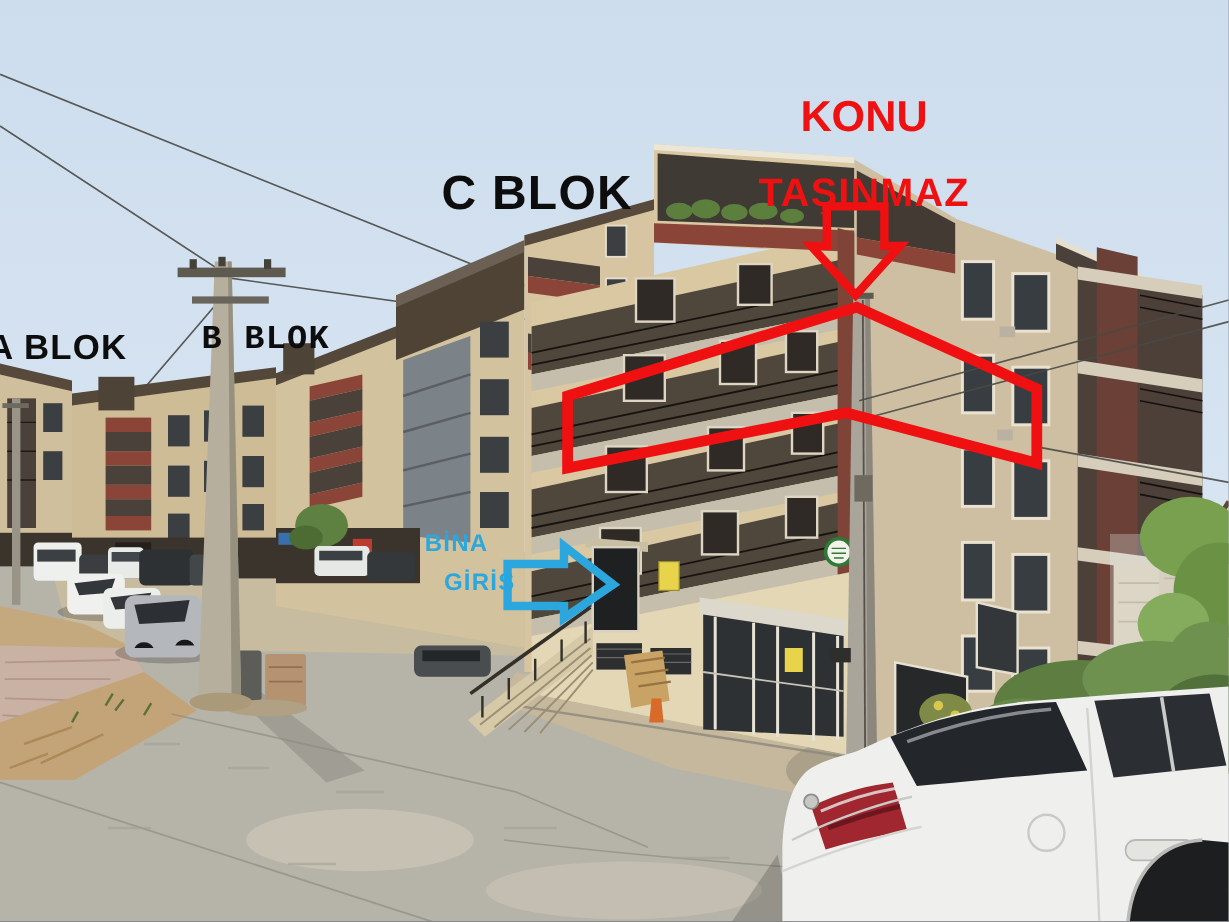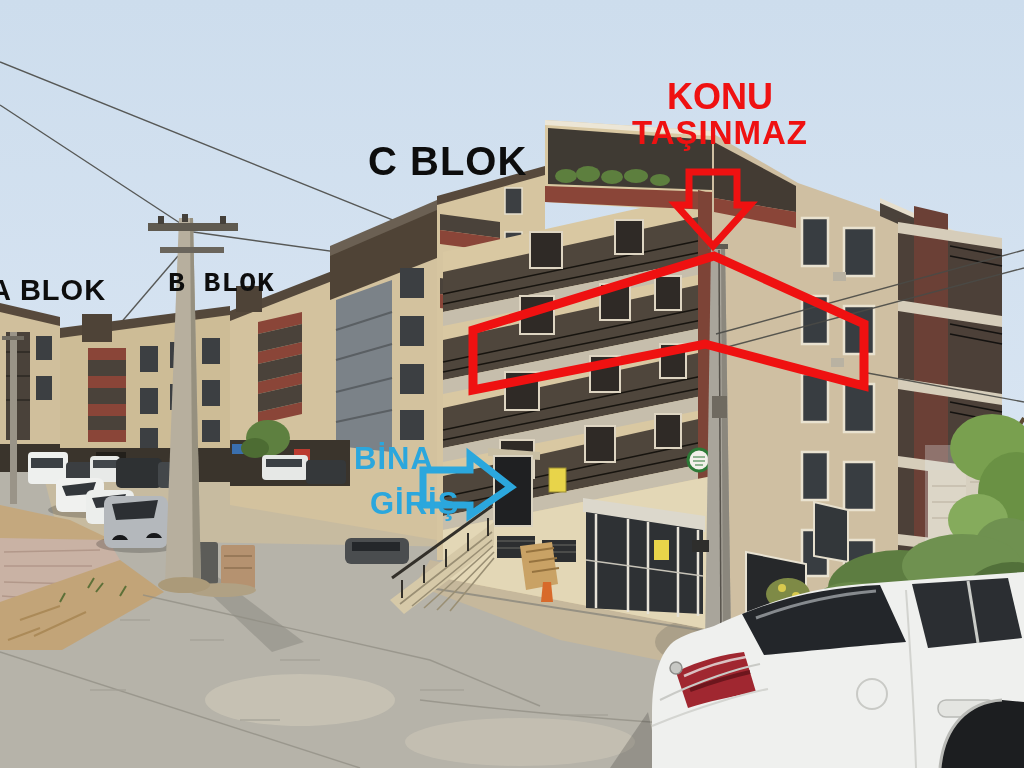--- a/index.html
+++ b/index.html
@@ -17,25 +17,25 @@
     position:relative;width:1024px;height:768px;overflow:hidden;
     font-family:"Liberation Sans",sans-serif;
     background:var(--sky);
   }
   .scene svg{position:absolute;left:0;top:0;}
   .ann{position:absolute;font-weight:700;white-space:nowrap;line-height:1.05;}
   .ann-red{color:var(--annotation-red);text-align:center;}
   .ann-black{color:var(--annotation-black);}
   .ann-cyan{color:var(--annotation-cyan);}
   #konu-label{left:596px;top:78px;width:248px;font-size:36px;}
-  #konu-label .l2{font-size:33px;display:block;margin-top:0;letter-spacing:1px;}
+  #konu-label .l2{font-size:33px;display:block;margin-top:28px;letter-spacing:1px;}
   #c-blok-label{left:368px;top:140px;font-size:40px;letter-spacing:1px;}
   #b-blok-label{left:168px;top:269px;font-size:28px;letter-spacing:1px;font-family:Liberation Mono, monospace;}
   #a-blok-label{left:-10px;top:275px;font-size:29px;letter-spacing:1px;}
-  #bina-label{left:354px;top:443px;font-size:31px;letter-spacing:1px;}
+  #bina-label{left:354px;top:443px;font-size:20px;letter-spacing:1px;}
   #bina-label .l2{display:block;margin-top:12px;margin-left:16px;}
 </style>
 </head>
 <body>
 
 <div class="scene">
 <svg width="1024" height="768" viewBox="0 0 1024 768">
   <defs>
     <linearGradient id="skyg" x1="0" y1="0" x2="0" y2="1">
       <stop offset="0" style="stop-color:var(--sky)"></stop>

